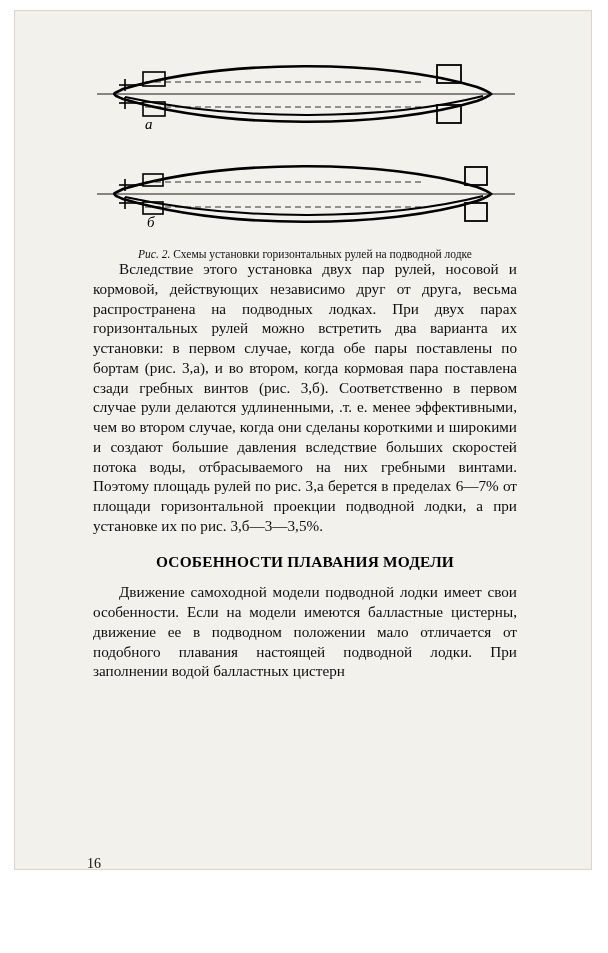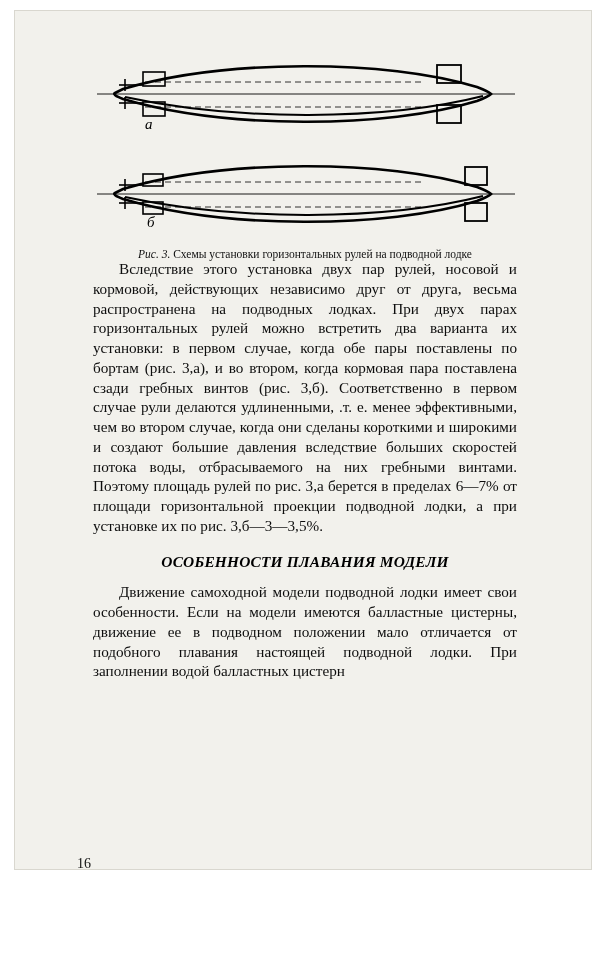--- a/index.html
+++ b/index.html
@@ -48,27 +48,26 @@
   .body-text p{margin:8px;text-indent:26px;text-align:justify;}
   .body-text p + p{margin-top:0;}
 
   .heading{
     margin-top:17px;
     text-align:center;
     font-weight:bold;
     font-size:15.4px;
     line-height:1.22;
     letter-spacing:.2px;
-    font-style:italic;
   }
   .after-heading{margin-top:11px;}
 
   .page-number{
     position:absolute;
-    left:62px;
+    left:72px;
     top:845px;
     font-size:14px;
     color:#111;
   }
 
   
   .watermark{
     position:absolute;
     left:0;top:872px;
     width:608px;height:81px;
@@ -120,21 +119,21 @@
           <line x1="40" y1="156" x2="40" y2="168" stroke-width="1.6"></line>
 
           <rect x="380" y="126" width="22" height="18" stroke-width="1.8"></rect>
           <rect x="380" y="162" width="22" height="18" stroke-width="1.8"></rect>
 
           <text x="62" y="186" font-family="Liberation Serif, serif" font-style="italic" font-size="15" fill="#000" stroke="none">б</text>
         </g>
       </svg>
 
       <div class="fig-caption">
-        <span class="it">Рис. 3.</span>
+        <span class="it">Рис. 2.</span>
         <span>Схемы установки горизонтальных рулей на подводной лодке</span>
       </div>
     </div>
 
     <div class="body-text">
       <p>Вследствие этого установка двух пар рулей, носовой и кормовой, действующих независимо друг от друга, весьма распространена на подводных лодках. При двух парах горизонтальных рулей можно встретить два варианта их установки: в первом случае, когда обе пары поставлены по бортам (рис. 3,а), и во втором, когда кормовая пара поставлена сзади гребных винтов (рис. 3,б). Соответственно в первом случае рули делаются удлиненными, .т. е. менее эффективными, чем во втором случае, когда они сделаны короткими и широкими и создают большие давления вследствие больших скоростей потока воды, отбрасываемого на них гребными винтами. Поэтому площадь рулей по рис. 3,а берется в пределах 6—7% от площади горизонтальной проекции подводной лодки, а при установке их по рис. 3,б—3—3,5%.</p>
     </div>
 
     <div class="heading">
       <div>ОСОБЕННОСТИ ПЛАВАНИЯ МОДЕЛИ</div>

